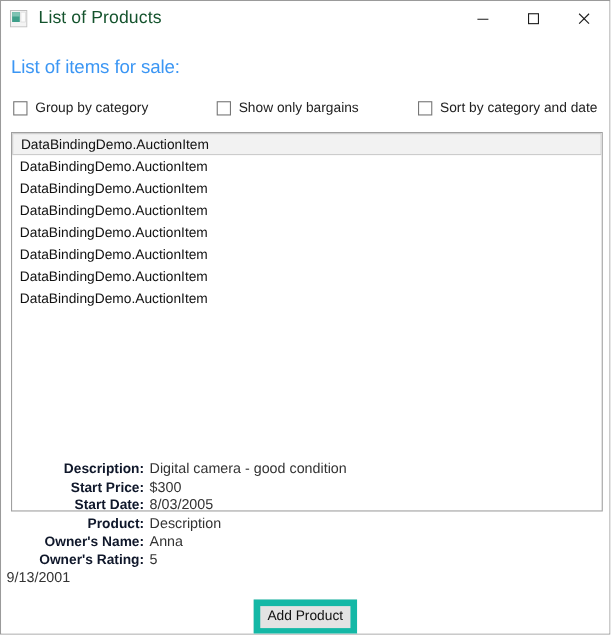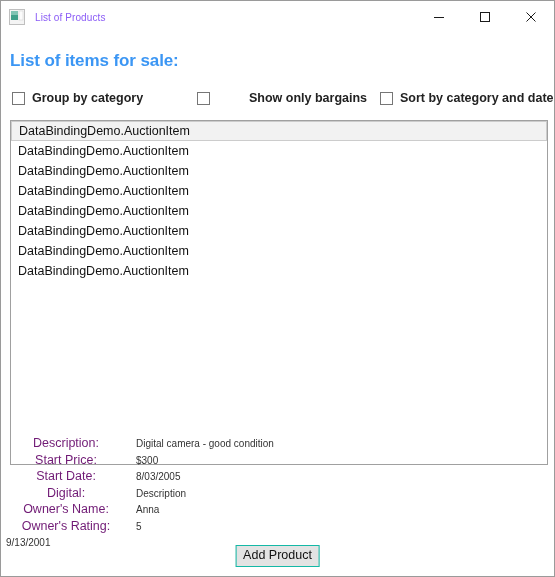--- a/index.html
+++ b/index.html
@@ -32,22 +32,22 @@
   }
   #app-icon {
     width: 16px;
     height: 16px;
     margin-left: 8px;
     margin-right: 10px;
     flex: 0 0 auto;
     display: block;
   }
   #title-text {
-    font-size: 10px;
-    color: #8b5cf6;
+    font-size: 16px;
+    color: #14532d;
     letter-spacing: 0.1px;
     white-space: nowrap;
   }
   #win-controls {
     position: absolute;
     right: 0;
     top: 0;
     height: 32px;
     display: flex;
   }
@@ -69,21 +69,21 @@
     position: relative;
     height: calc(577px - 32px - 2px);
     background: #ffffff;
   }
 
   #heading {
     position: absolute;
     left: 9px;
     top: 18px;
     font-size: 17px;
-    font-weight: bold;
+    font-weight: normal;
     color: #3b96f4;
     letter-spacing: -0.1px;
   }
 
   
   #checkbox-row {
     position: absolute;
     left: 0;
     top: 58px;
     width: 100%;
@@ -100,26 +100,26 @@
     width: 13px;
     height: 13px;
     box-sizing: border-box;
     border: 1px solid #767676;
     background: #ffffff;
     flex: 0 0 auto;
   }
   .cb-label {
     margin-left: 7px;
     font-size: 12.5px;
-    font-weight: bold;
+    font-weight: normal;
     color: #222222;
     white-space: nowrap;
   }
   #cb-0 { left: 11px; }
-  #cb-1 { left: 196px; gap: 32px; }
+  #cb-1 { left: 196px; }
   #cb-2 { left: 379px; }
 
   
   #listbox {
     position: absolute;
     left: 9px;
     top: 87px;
     width: 538px;
     height: 345px;
     box-sizing: border-box;
@@ -150,46 +150,45 @@
     top: 385px;
     width: 100%;
   }
   .detail-row {
     display: flex;
     height: 16.5px;
     align-items: baseline;
   }
   .detail-label {
     width: 130px;
-    text-align: center;
-    font-size: 12.5px;
-    font-weight: normal;
-    color: #701a75;
+    text-align: right;
+    font-size: 12.5px;
+    font-weight: bold;
+    color: #0f172a;
     white-space: nowrap;
   }
   .detail-value {
     margin-left: 5px;
-    font-size: 10px;
+    font-size: 13px;
     color: #333333;
     white-space: nowrap;
-    margin-top: 20px;
   }
 
   
   #add-product-button {
     position: absolute;
     left: 50%;
     transform: translateX(-50%);
     top: 512px;
     padding: 2px 7px 3px 7px;
     font-family: "Liberation Sans", sans-serif;
     font-size: 12.5px;
     color: #111111;
     background: #e3e3e3;
-    border: 1px solid #14b8a6;
+    border: 6px solid #14b8a6;
     cursor: default;
     line-height: 15px;
   }
 </style>
 </head>
 <body>
 
 <div id="window">
 
   <div id="titlebar">
@@ -258,21 +257,21 @@
       </div>
       <div class="detail-row">
         <span class="detail-label">Start Price:</span>
         <span class="detail-value">$300</span>
       </div>
       <div class="detail-row">
         <span class="detail-label">Start Date:</span>
         <span class="detail-value">8/03/2005</span>
       </div>
       <div class="detail-row">
-        <span class="detail-label">Digital:</span>
+        <span class="detail-label">Product:</span>
         <span class="detail-value">Description</span>
       </div>
       <div class="detail-row">
         <span class="detail-label">Owner's Name:</span>
         <span class="detail-value">Anna</span>
       </div>
       <div class="detail-row">
         <span class="detail-label">Owner's Rating:</span>
         <span class="detail-value">5</span>
       </div>

